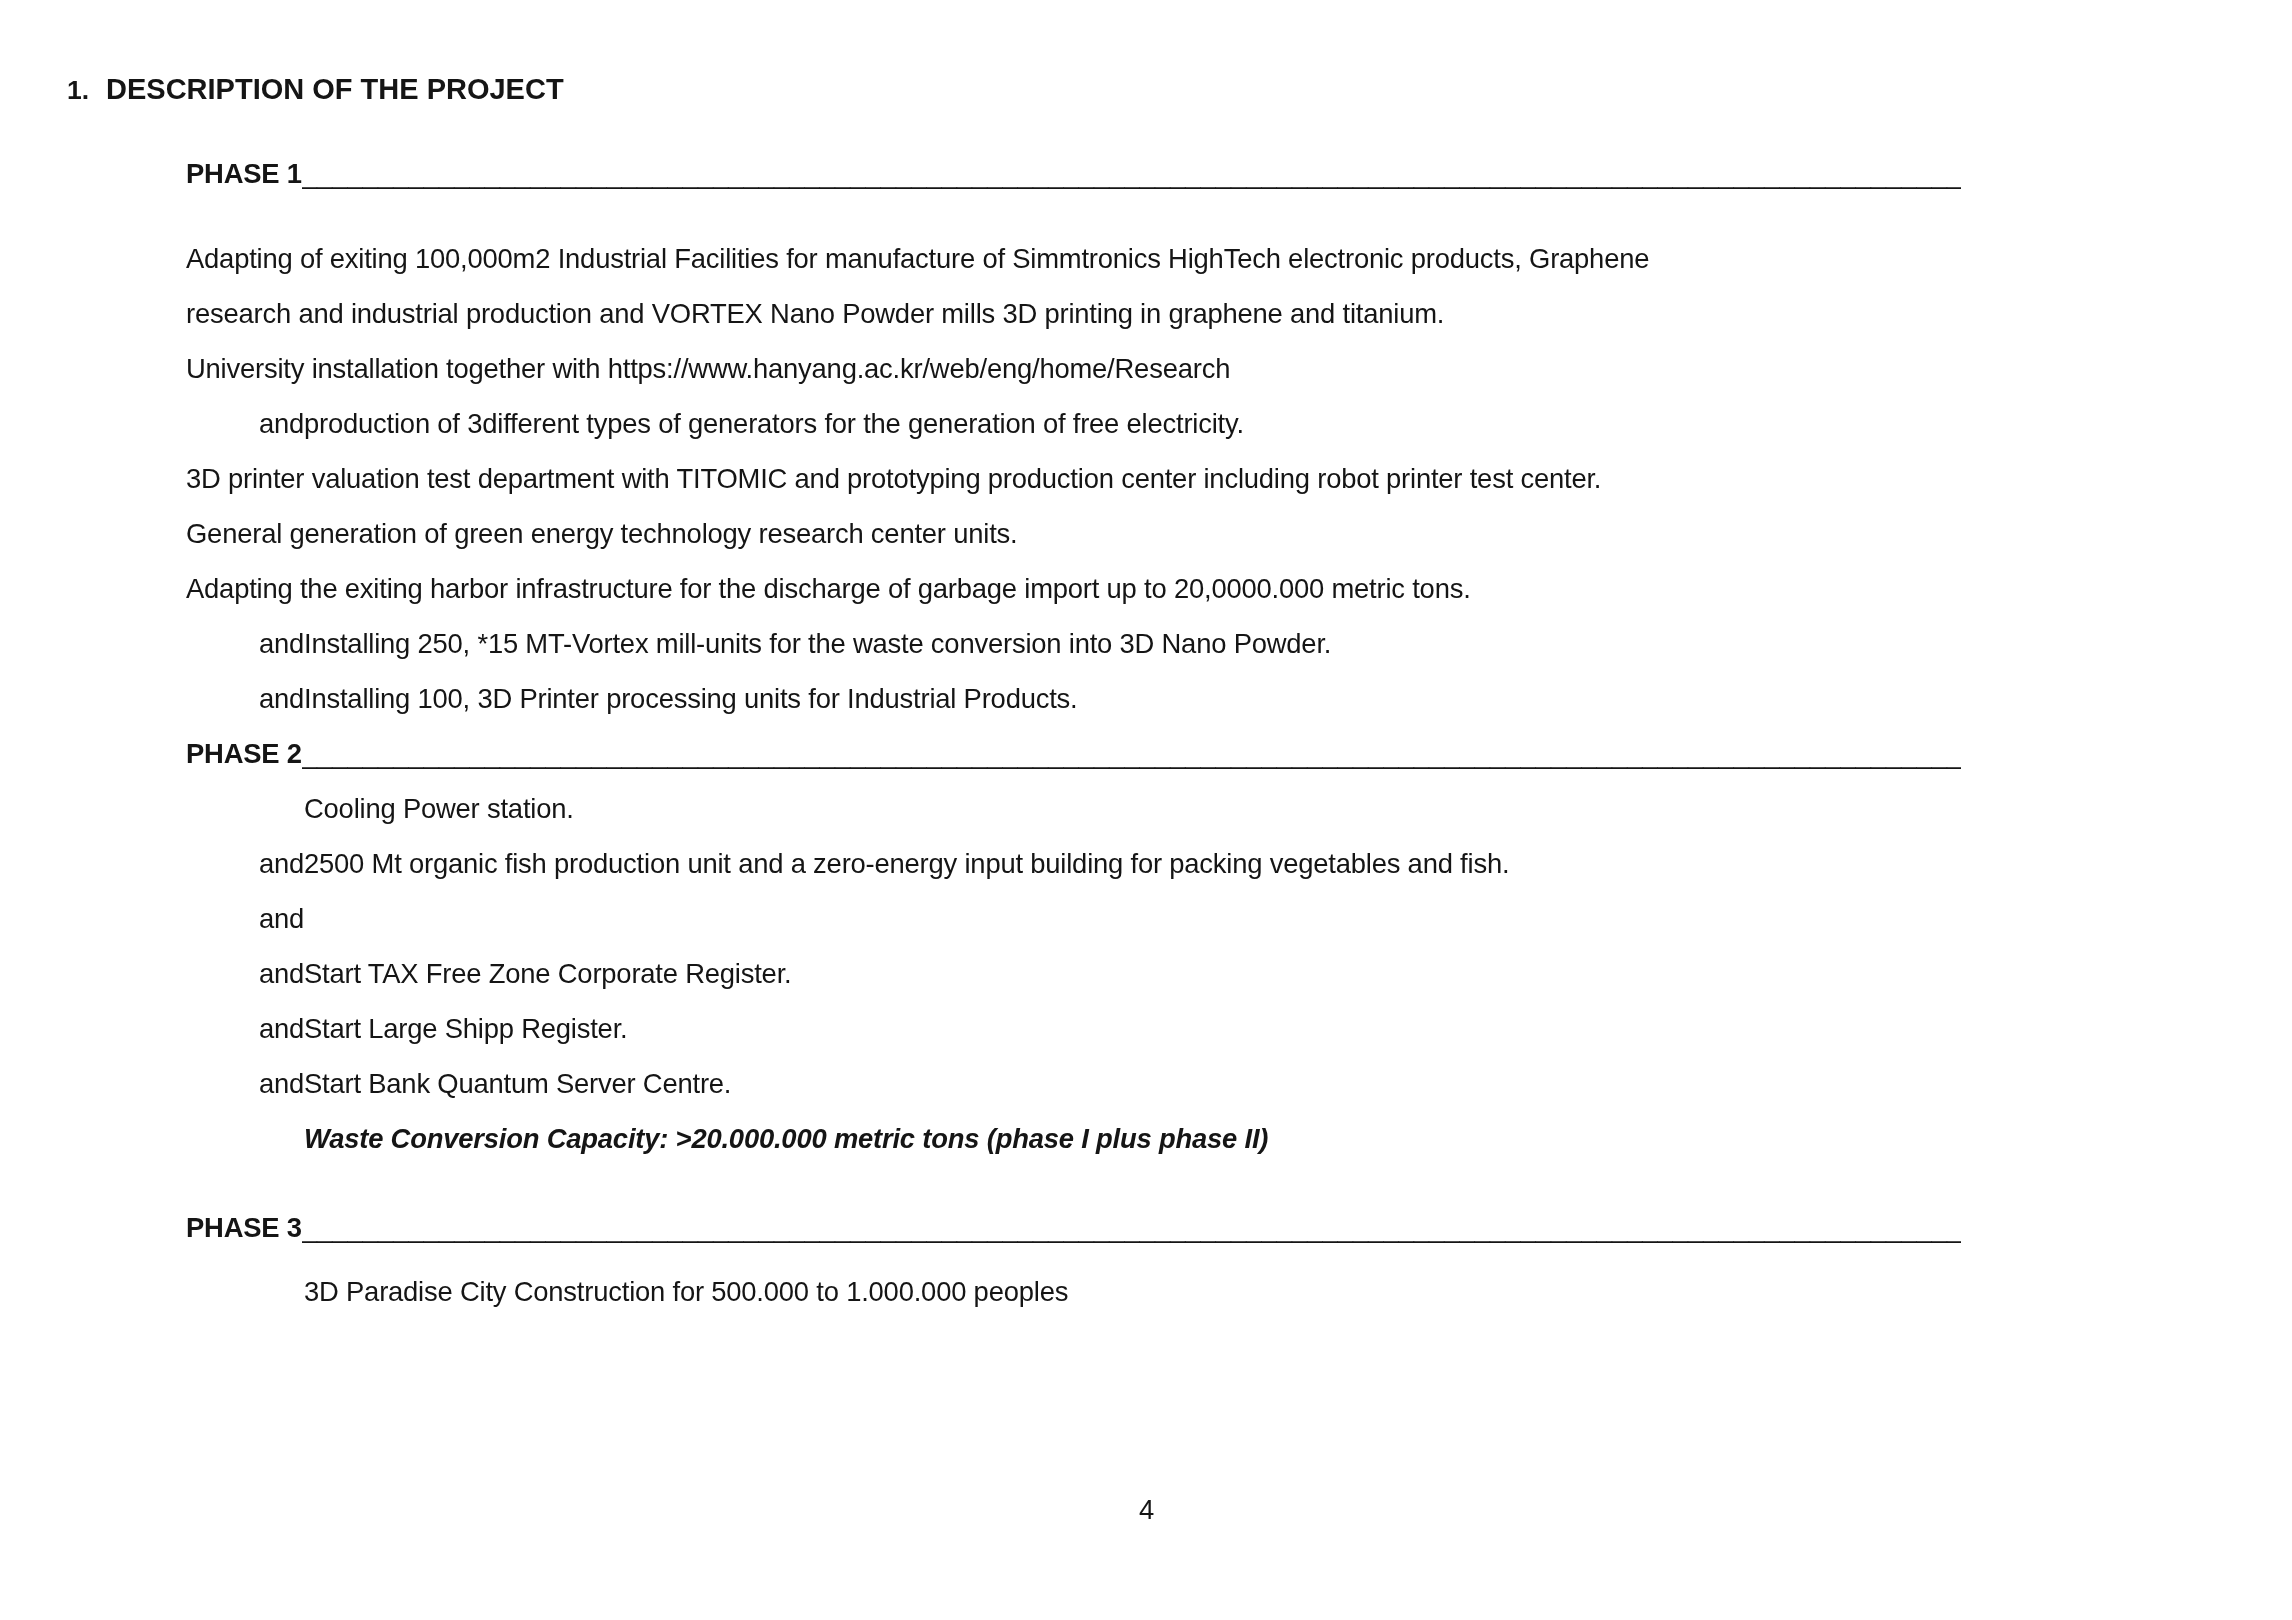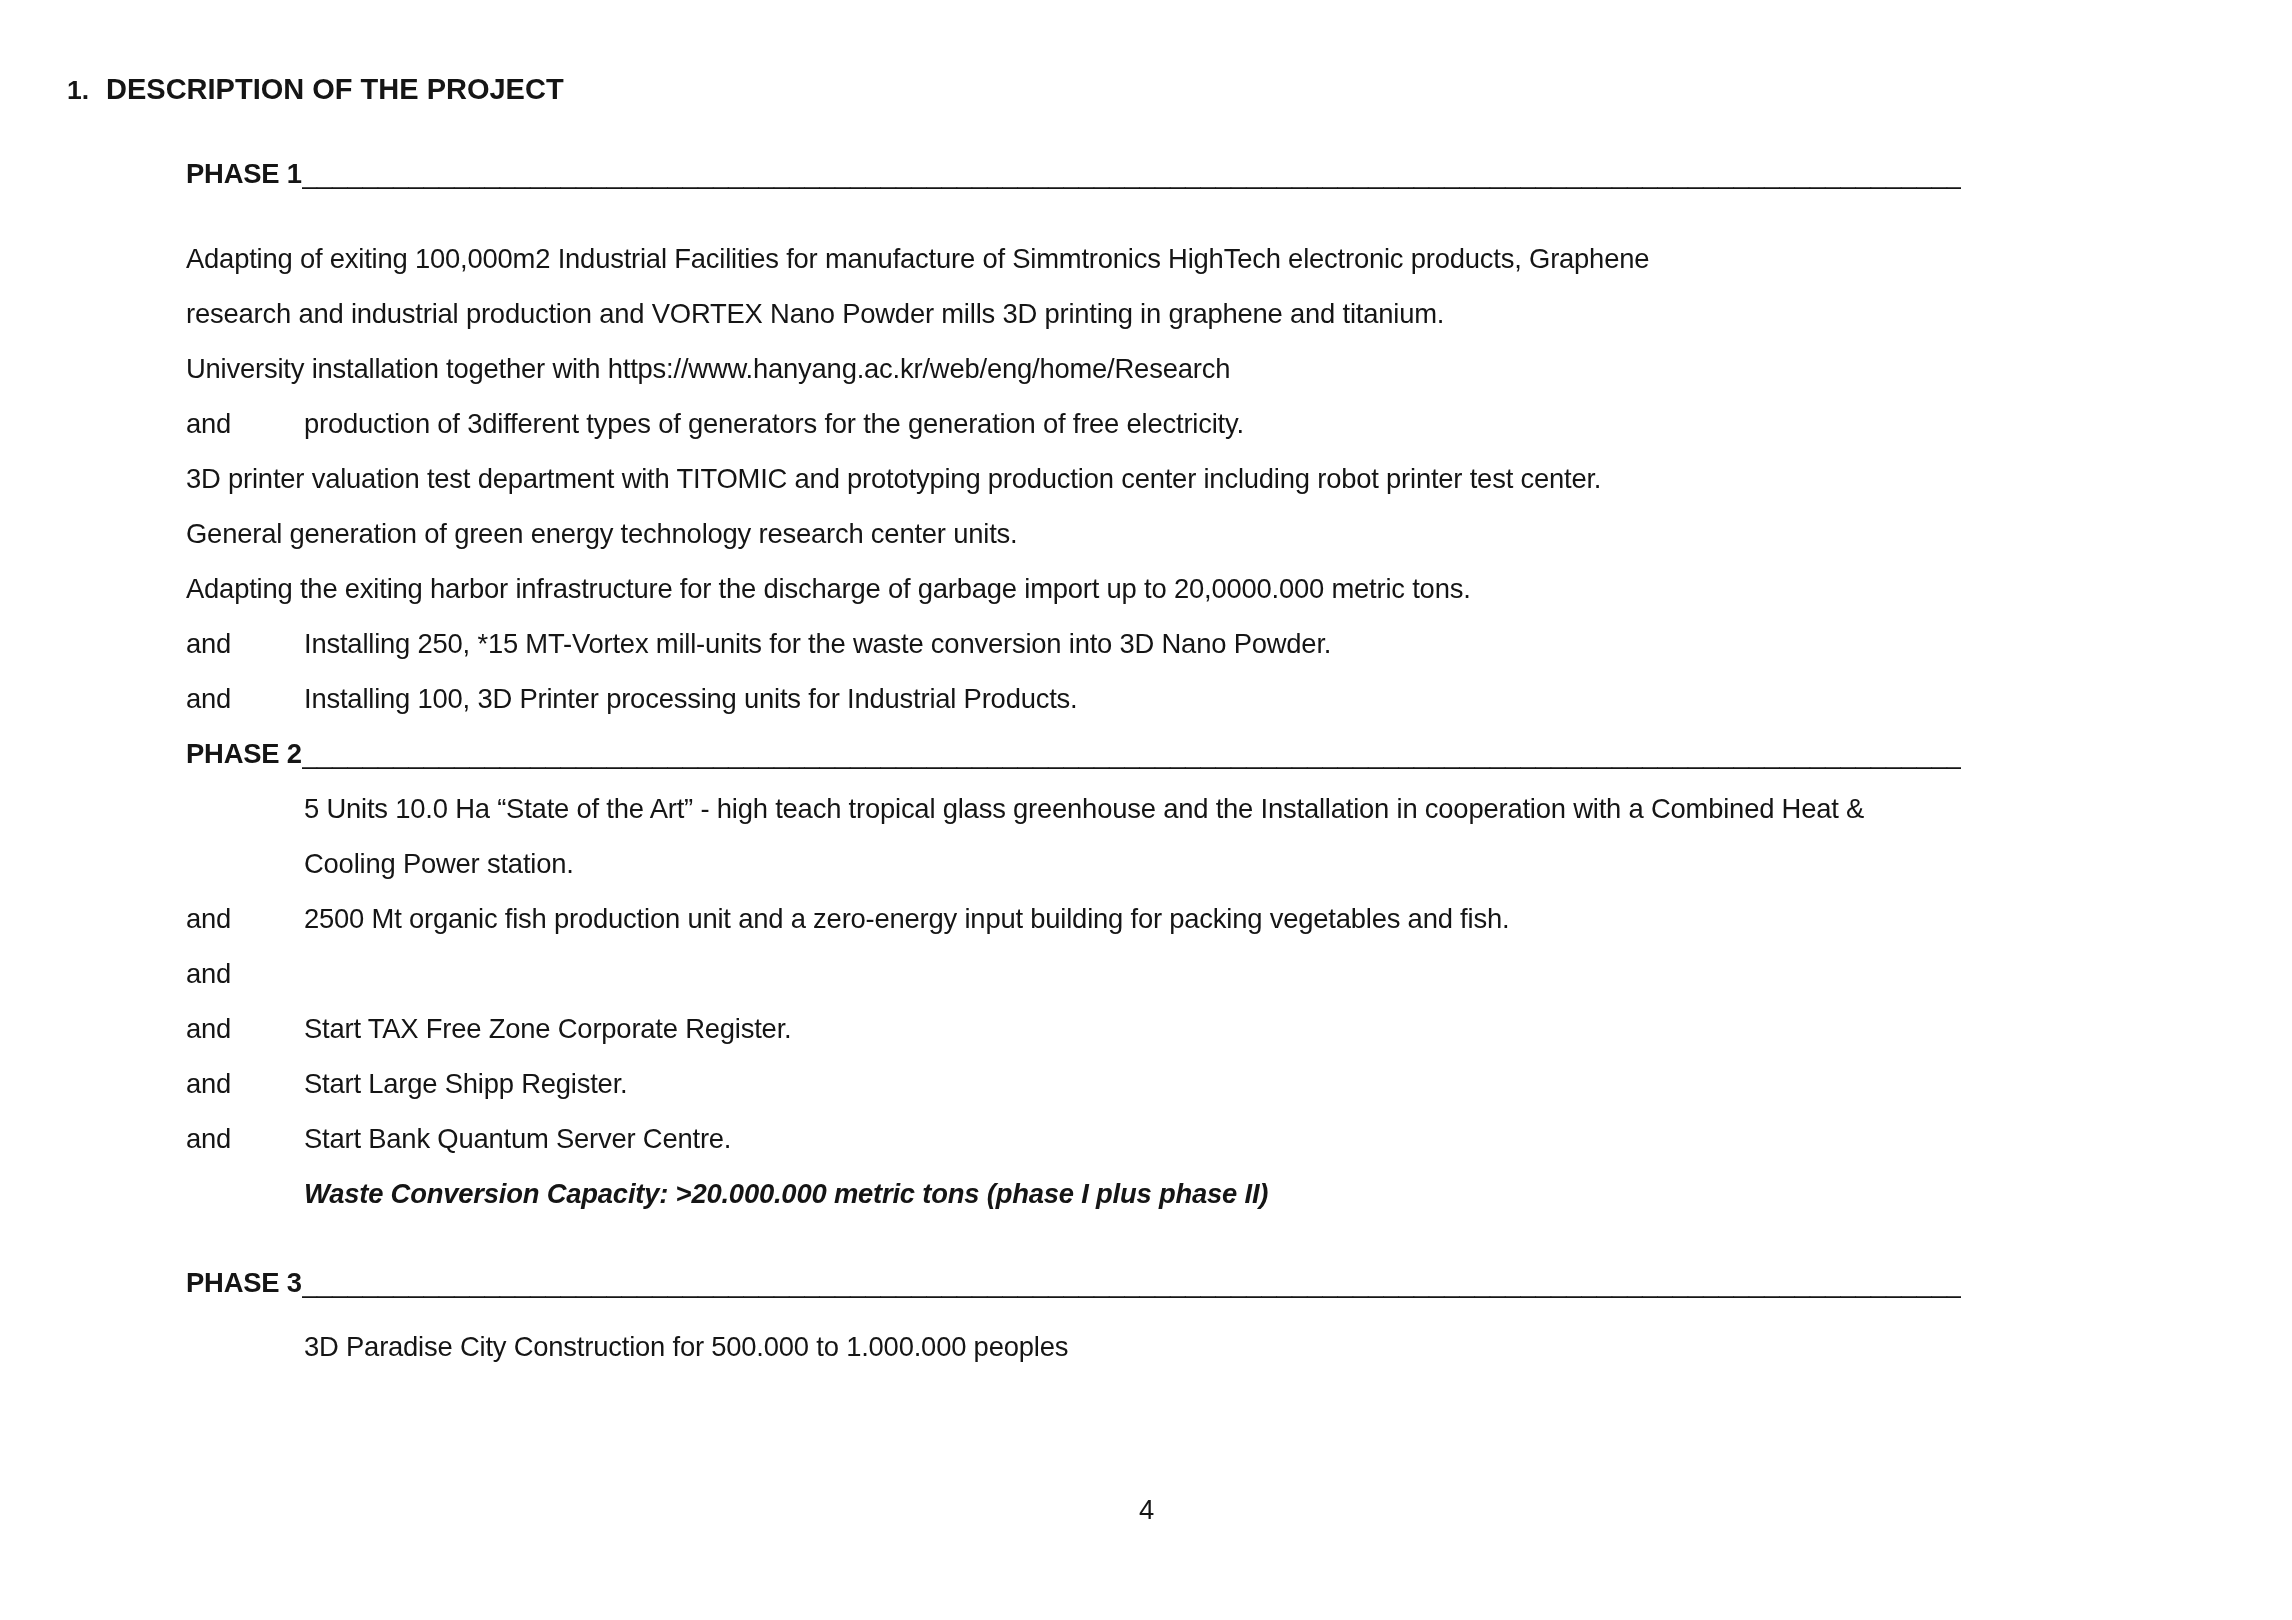--- a/index.html
+++ b/index.html
@@ -22,21 +22,21 @@
   .content { position:absolute; top:146px; left:186px; }
   .phase-row {
     display:flex; align-items:baseline;
     width:1775px; height:55px; line-height:55px;
     font-weight:bold; white-space:nowrap;
   }
   .phase-rule {
     flex:1 1 auto; min-width:0; overflow:hidden;
     white-space:nowrap; font-weight:normal; letter-spacing:0;
   }
-  .body-block { margin-top:30px; }
+  .body-block { margin-top:30px;text-align:right; }
   .line { display:flex; height:55px; line-height:55px; white-space:nowrap; }
   .and-label { flex:0 0 118px; width:118px; }
   .indent { padding-left:118px; }
   .em-line { font-weight:bold; font-style:italic; }
   .phase3-block { margin-top:34px; }
   .paradise-block { margin-top:8.8px;text-align:center; }
   .page-num {
     position:absolute; top:1482px; left:0; width:100%;
     text-align:center; height:55px; line-height:55px;
   }
@@ -89,23 +89,20 @@
           <span class="and-label">and</span>
           <span>Installing 100, 3D Printer processing units for Industrial Products.</span>
         </div>
 
       <div class="phase-row">
         <span>PHASE 2</span>
           <span class="phase-rule">________________________________________________________________________________________________________________________</span>
       </div>
 
       <div class="line indent">
-          <span>5 Units 10.0 Ha “State of the Art” - high teach tropical glass greenhouse and the Installation in cooperation with a Combined Heat &amp;</span>
-        </div>
-      <div class="line indent">
           <span>Cooling Power station.</span>
         </div>
       <div class="line">
           <span class="and-label">and</span>
           <span>2500 Mt organic fish production unit and a zero-energy input building for packing vegetables and fish.</span>
         </div>
       <div class="line">
           <span class="and-label">and</span>
         </div>
       <div class="line">

